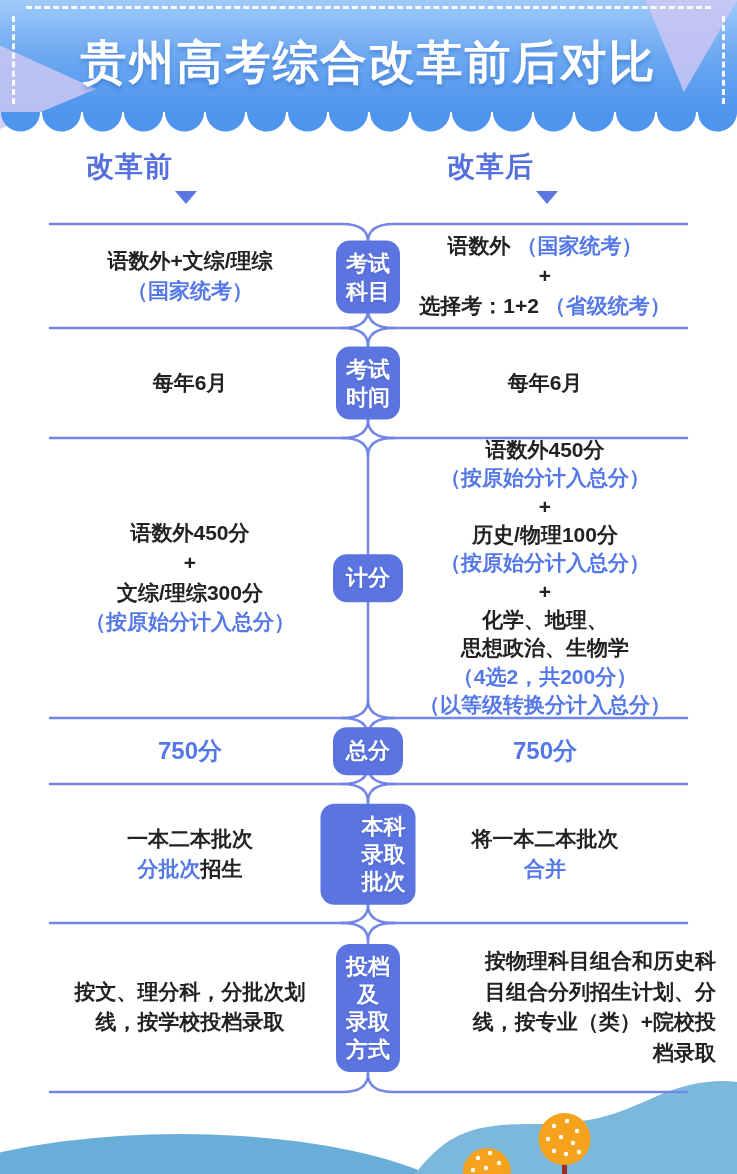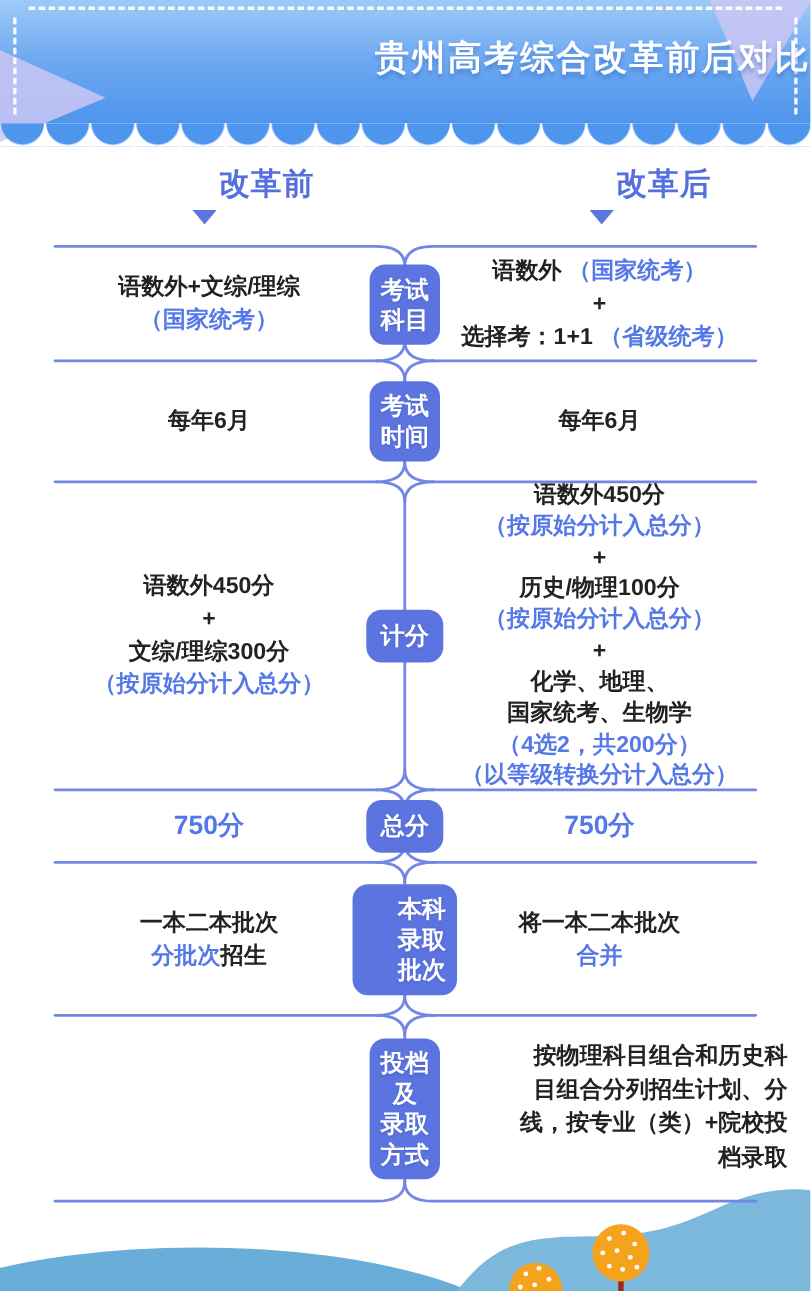--- a/index.html
+++ b/index.html
@@ -9,29 +9,29 @@
   
   .banner{position:absolute;left:0;top:0;width:737px;height:112px;
           background:linear-gradient(180deg,#9fcaf7 0%,#6ea9f2 48%,#4e95ed 100%);}
   .dash-top{position:absolute;left:26px;right:26px;top:6px;border-top:3px dashed #fff;opacity:.95;}
   .dash-left{position:absolute;left:12px;top:16px;height:88px;border-left:3px dashed #fff;opacity:.95;}
   .dash-right{position:absolute;right:12px;top:16px;height:88px;border-left:3px dashed #fff;opacity:.95;}
   .tri-left{position:absolute;left:-12px;top:40px;width:108px;height:94px;background:rgba(203,199,243,.85);
             clip-path:polygon(0 0,100% 52%,0 100%);}
   .tri-right{position:absolute;left:642px;top:-8px;width:100px;height:100px;background:rgba(203,199,243,.85);
              clip-path:polygon(0 0,100% 0,42% 100%);}
-  .title{position:absolute;left:0;top:32px;width:737px;text-align:right;color:#fff;
-         font-size:31px;font-weight:bold;letter-spacing:2px;
+  .title{position:absolute;left:0;top:32px;width:737px;text-align:center;color:#fff;
+         font-size:46px;font-weight:bold;letter-spacing:2px;
          text-shadow:0 3px 4px rgba(43,96,185,.45);}
   .scallops{position:absolute;left:0;top:112px;width:737px;height:21px;
             background:radial-gradient(circle at 20.5px 0px,#4e95ed 19px,rgba(0,0,0,0) 20px);
             background-size:41px 21px;background-repeat:repeat-x;}
 
   
-  .col-head{position:absolute;top:148px;width:200px;text-align:right;
+  .col-head{position:absolute;top:148px;width:200px;text-align:left;
             font-size:28px;font-weight:bold;color:#5570dc;letter-spacing:1px;}
   .col-tri{position:absolute;top:191px;width:0;height:0;
            border-left:11px solid transparent;border-right:11px solid transparent;
            border-top:13px solid #5b76e0;}
 
   
   .lines-svg{position:absolute;left:0;top:0;width:737px;height:1174px;z-index:1;}
 
   
   .pill{position:absolute;left:368px;transform:translate(-50%,-50%);z-index:3;
@@ -169,21 +169,21 @@
       <div class="tl"><span class="blk">语数外+文综/理综</span></div>
       <div class="tl"><span class="blu">（国家统考）</span></div>
     </div>
   <div class="pill" style="top:277px;">
       <div class="tl">考试</div>
       <div class="tl">科目</div>
     </div>
   <div class="cell rightcol" style="top:276px;">
       <div class="tl"><span class="blk">语数外 </span><span class="blu">（国家统考）</span></div>
       <div class="tl"><span class="blk">+</span></div>
-      <div class="tl"><span class="blk">选择考：1+1 </span><span class="blu">（省级统考）</span></div>
+      <div class="tl"><span class="blk">选择考：1+2 </span><span class="blu">（省级统考）</span></div>
     </div>
 
   <div class="cell leftcol" style="top:383px;">
       <div class="tl"><span class="blk">每年6月</span></div>
     </div>
   <div class="pill" style="top:383px;">
       <div class="tl">考试</div>
       <div class="tl">时间</div>
     </div>
   <div class="cell rightcol" style="top:383px;">
@@ -200,21 +200,21 @@
       <div class="tl">计分</div>
     </div>
   <div class="cell rightcol tight" style="top:578px;">
       <div class="tl"><span class="blk">语数外450分</span></div>
       <div class="tl"><span class="blu">（按原始分计入总分）</span></div>
       <div class="tl"><span class="blk">+</span></div>
       <div class="tl"><span class="blk">历史/物理100分</span></div>
       <div class="tl"><span class="blu">（按原始分计入总分）</span></div>
       <div class="tl"><span class="blk">+</span></div>
       <div class="tl"><span class="blk">化学、地理、</span></div>
-      <div class="tl"><span class="blk">国家统考、生物学</span></div>
+      <div class="tl"><span class="blk">思想政治、生物学</span></div>
       <div class="tl"><span class="blu">（4选2，共200分）</span></div>
       <div class="tl"><span class="blu">（以等级转换分计入总分）</span></div>
     </div>
 
   <div class="cell leftcol score" style="top:751px;">
       <div class="tl"><span class="blu">750分</span></div>
     </div>
   <div class="pill one" style="top:751px;">
       <div class="tl">总分</div>
     </div>
@@ -229,20 +229,24 @@
   <div class="pill" style="top:854px;padding-left:40px;">
       <div class="tl">本科</div>
       <div class="tl">录取</div>
       <div class="tl">批次</div>
     </div>
   <div class="cell rightcol" style="top:854px;">
       <div class="tl"><span class="blk">将一本二本批次</span></div>
       <div class="tl"><span class="blu">合并</span></div>
     </div>
 
+  <div class="cell leftcol" style="top:1007px;">
+      <div class="tl"><span class="blk">按文、理分科，分批次划</span></div>
+      <div class="tl"><span class="blk">线，按学校投档录取</span></div>
+    </div>
   <div class="pill" style="top:1008px;">
       <div class="tl">投档</div>
       <div class="tl">及</div>
       <div class="tl">录取</div>
       <div class="tl">方式</div>
     </div>
   <div class="cell paragraph" style="top:1007px;">
       <div class="tl"><span class="blk">按物理科目组合和历史科</span></div>
       <div class="tl"><span class="blk">目组合分列招生计划、分</span></div>
       <div class="tl"><span class="blk">线，按专业（类）+院校投</span></div>

